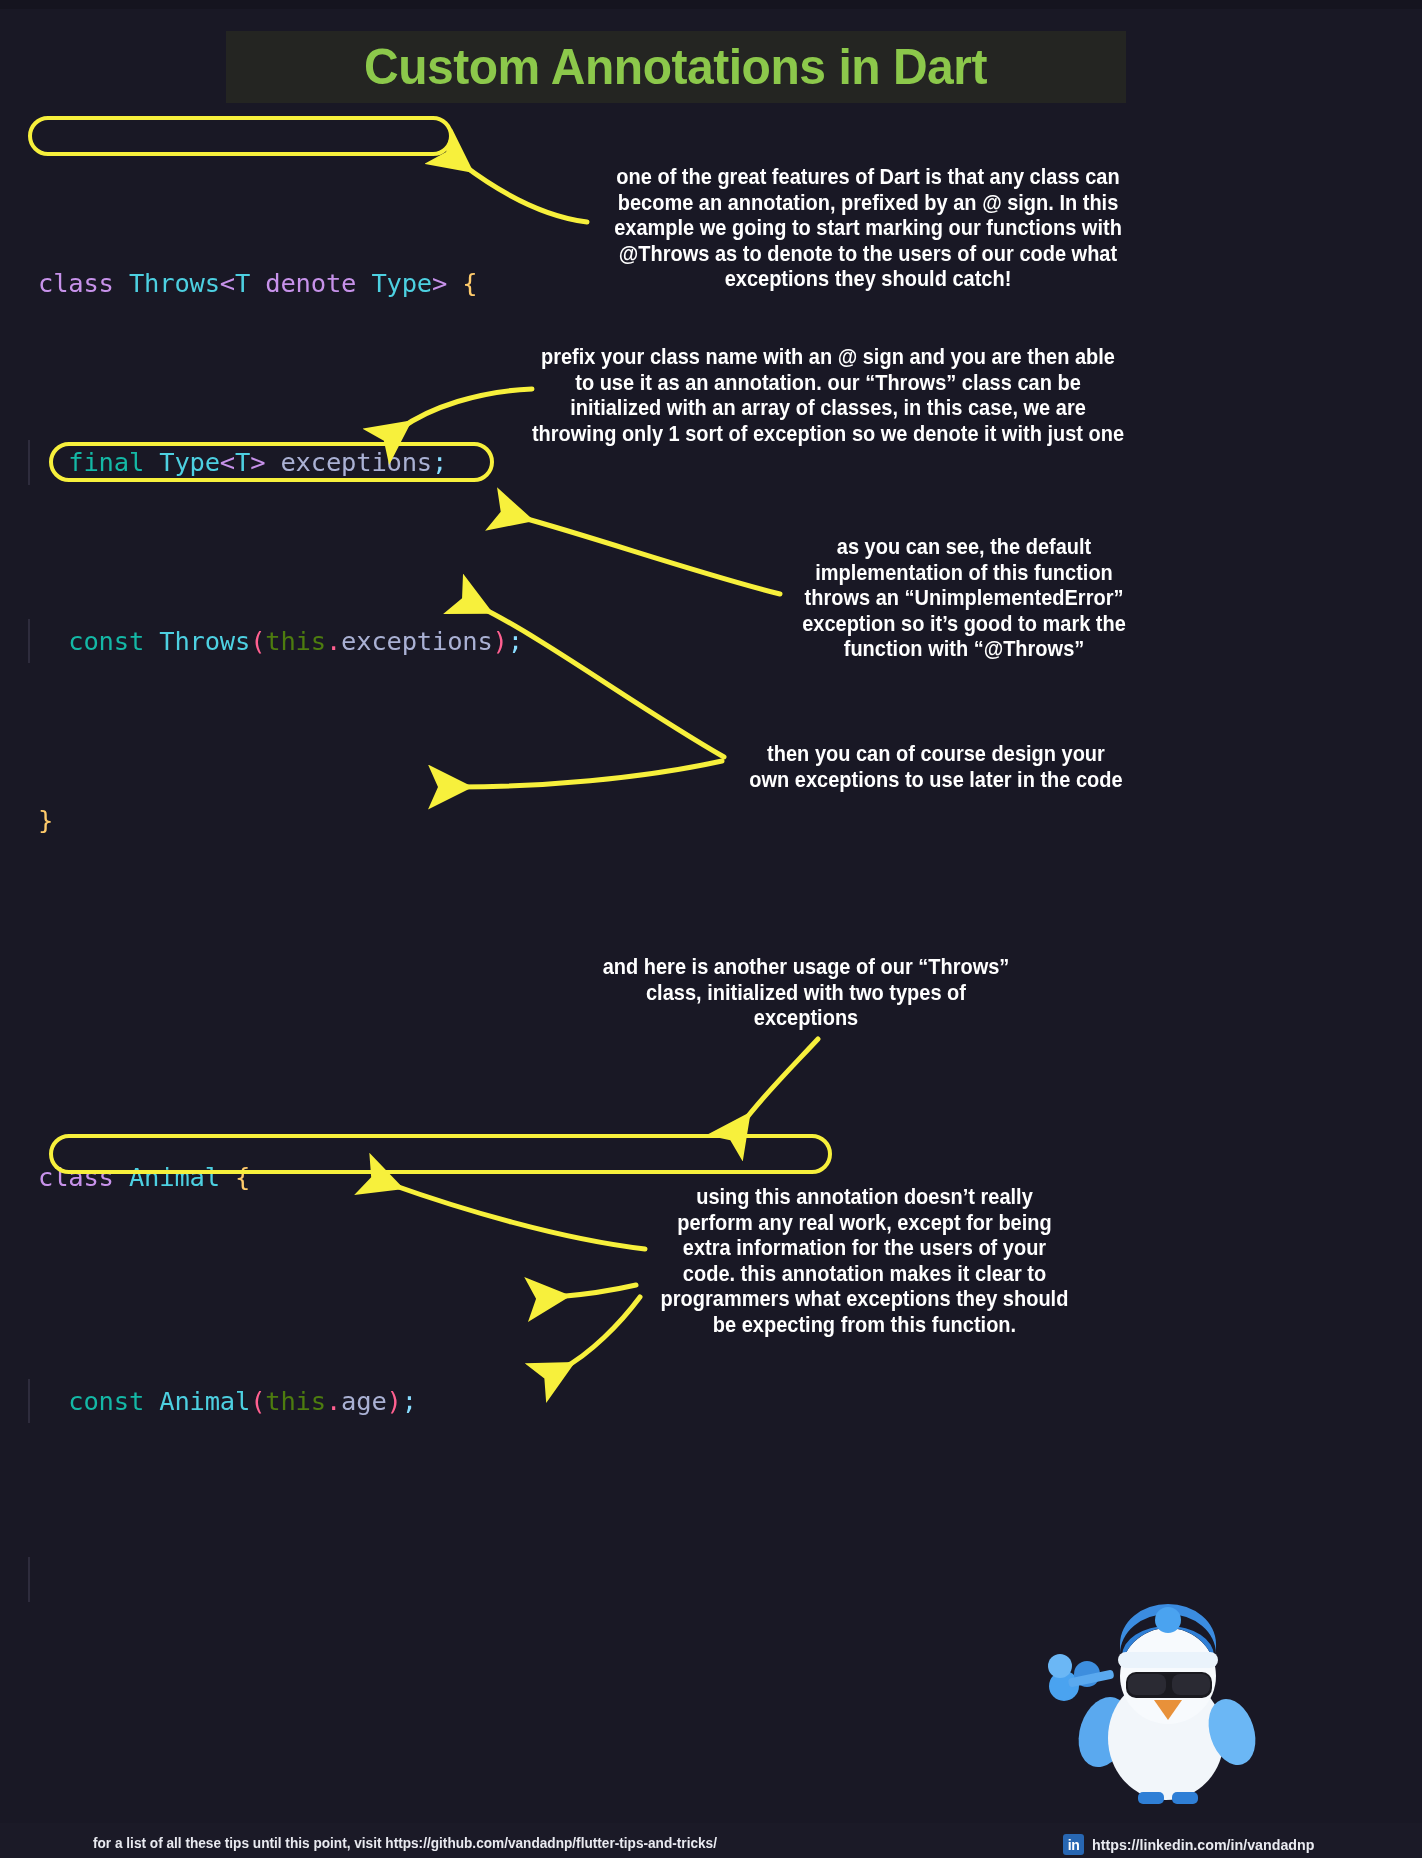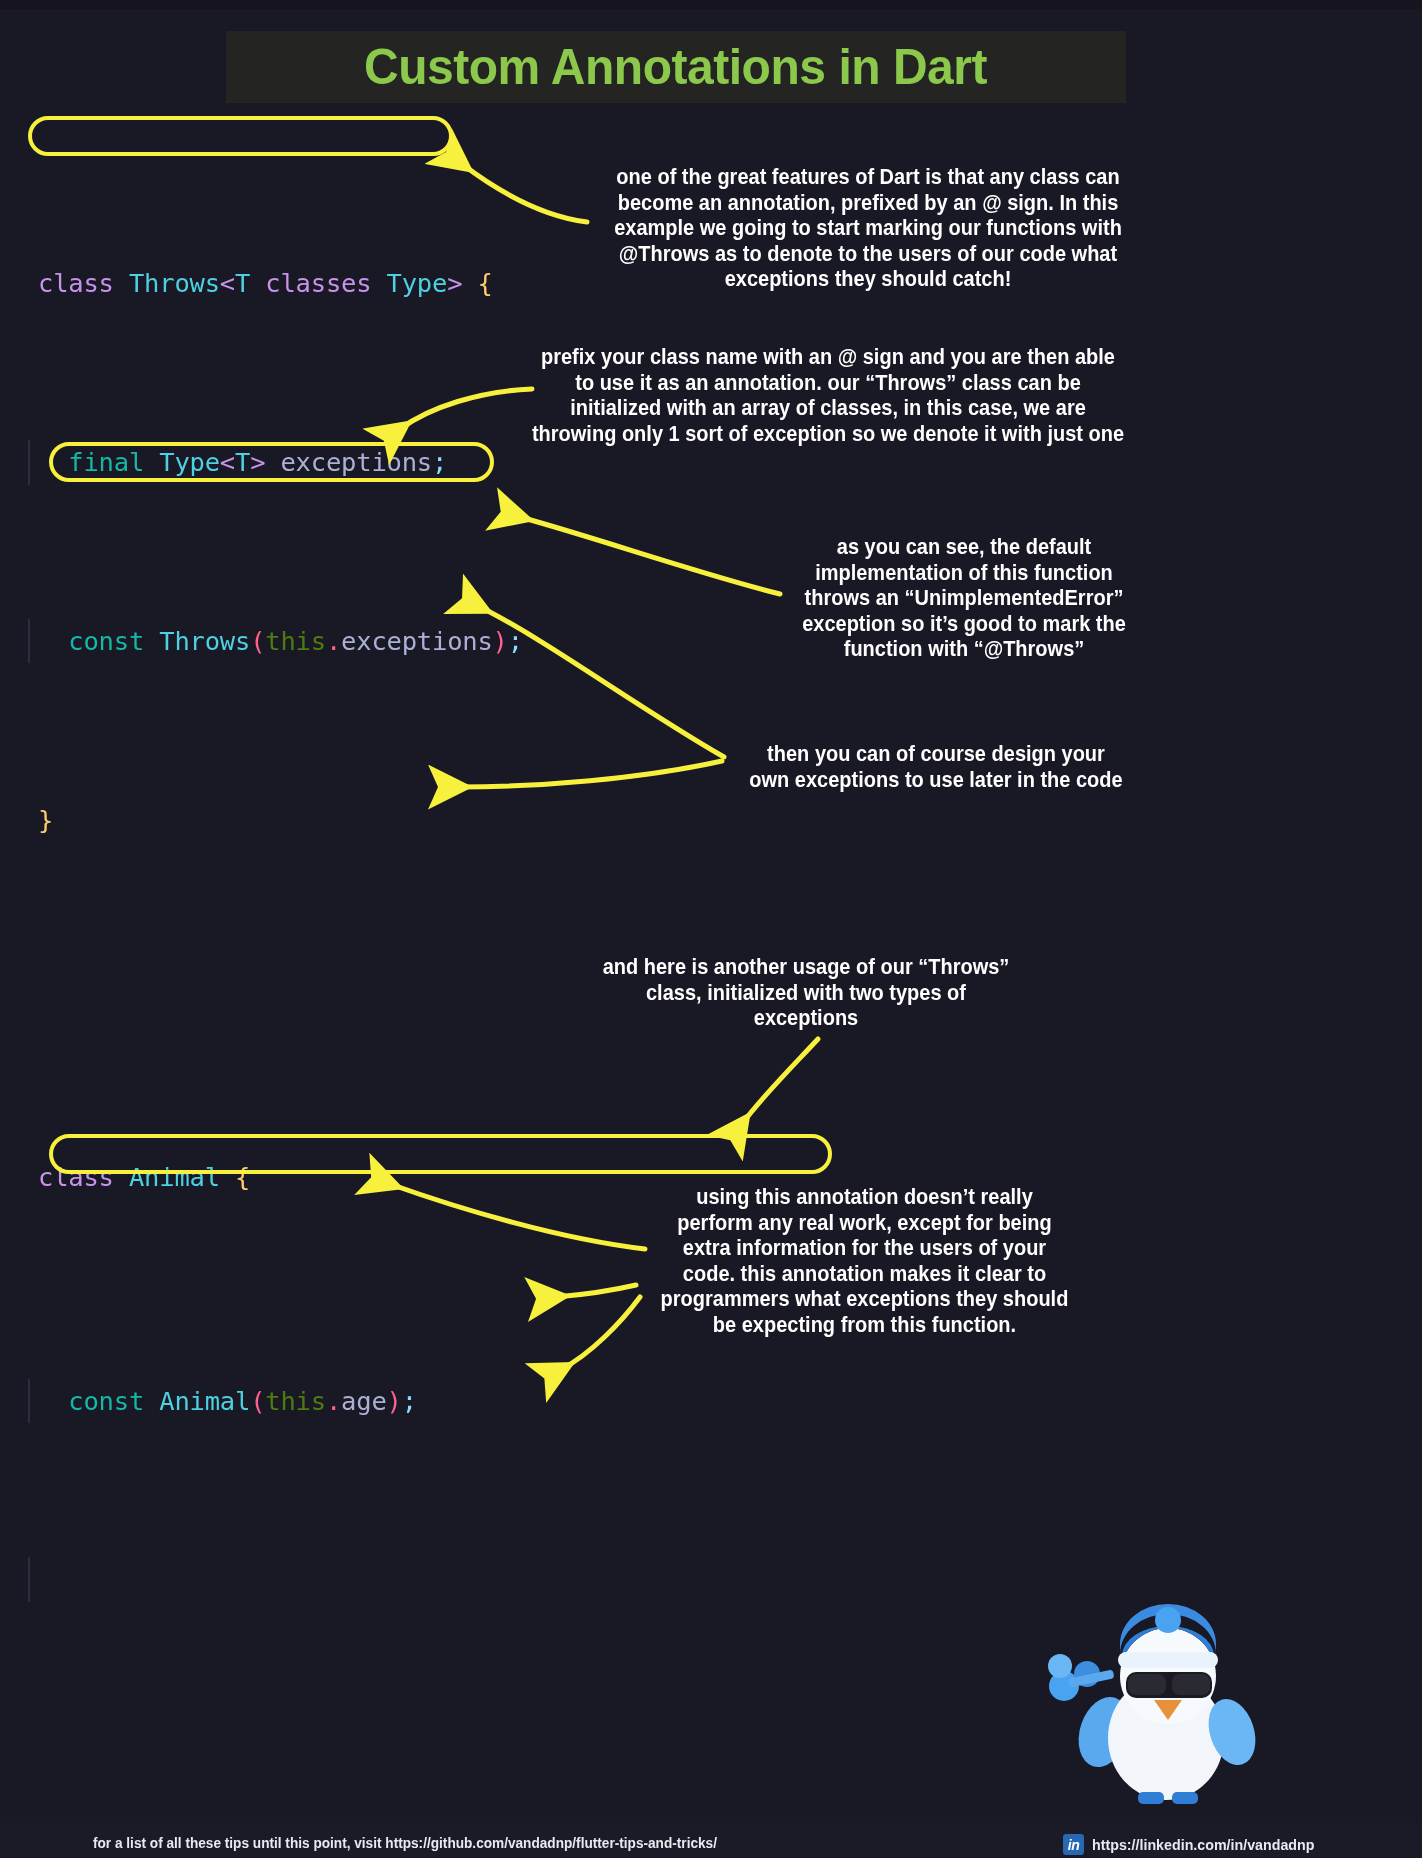--- a/index.html
+++ b/index.html
@@ -101,21 +101,20 @@
     display: flex; align-items: center; gap: 8px;
   }
   .li-badge {
     width: 21px; height: 21px; border-radius: 3px;
     background: #2867b2;
     color: #ffffff;
     font-size: 14px; font-weight: 700;
     display: flex; align-items: center; justify-content: center;
     font-family: "Liberation Sans", sans-serif;
     letter-spacing: -0.5px;
-    font-style: italic;
   }
   .footer-right span.lnk {
     font-size: 15px; font-weight: 700; color: #e9eaf0;
     transform: scaleX(0.95); transform-origin: left center;
     white-space: nowrap;
   }
 
   
   .mascot { position: absolute; right: 150px; bottom: 48px; width: 230px; height: 215px; }
   .arrows { position: absolute; left:0; top:0; width:1422px; height:1858px; pointer-events:none; }
@@ -124,21 +123,21 @@
 <body>
 
 <div id="root">
 
   <div class="title-bar">
     <div class="title-text">Custom Annotations in Dart</div>
   </div>
 
   <div class="code">
 
-    <div class="ln"><span class="kw">class</span> <span class="typ">Throws</span><span class="gen">&lt;</span><span class="typ">T</span> <span class="gen">classes</span> <span class="typ">Type</span><span class="gen">&gt;</span> <span class="brc">{</span></div>
+    <div class="ln"><span class="kw">class</span> <span class="typ">Throws</span><span class="gen">&lt;</span><span class="typ">T</span> <span class="gen">denote</span> <span class="typ">Type</span><span class="gen">&gt;</span> <span class="brc">{</span></div>
 
     <div class="ln"><span class="guide"></span>  <span class="kwi">final</span> <span class="typ">Type</span><span class="gen">&lt;</span><span class="typ">T</span><span class="gen">&gt;</span> <span class="var">exceptions</span><span class="semi">;</span></div>
 
     <div class="ln"><span class="guide"></span>  <span class="kwi">const</span> <span class="typ">Throws</span><span class="par">(</span><span class="pnk">this</span><span class="par">.</span><span class="var">exceptions</span><span class="par">)</span><span class="semi">;</span></div>
 
     <div class="ln"><span class="brc">}</span></div>
 
     <div class="ln"> </div>
 
     <div class="ln"><span class="kw">class</span> <span class="typ">Animal</span> <span class="brc">{</span></div>

